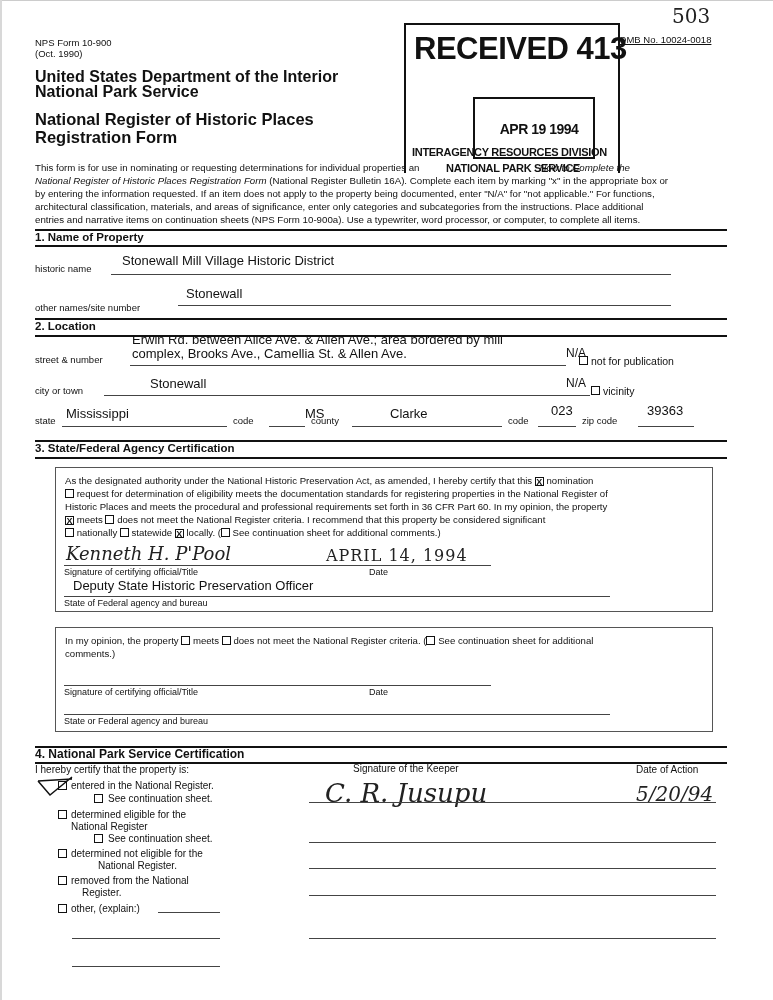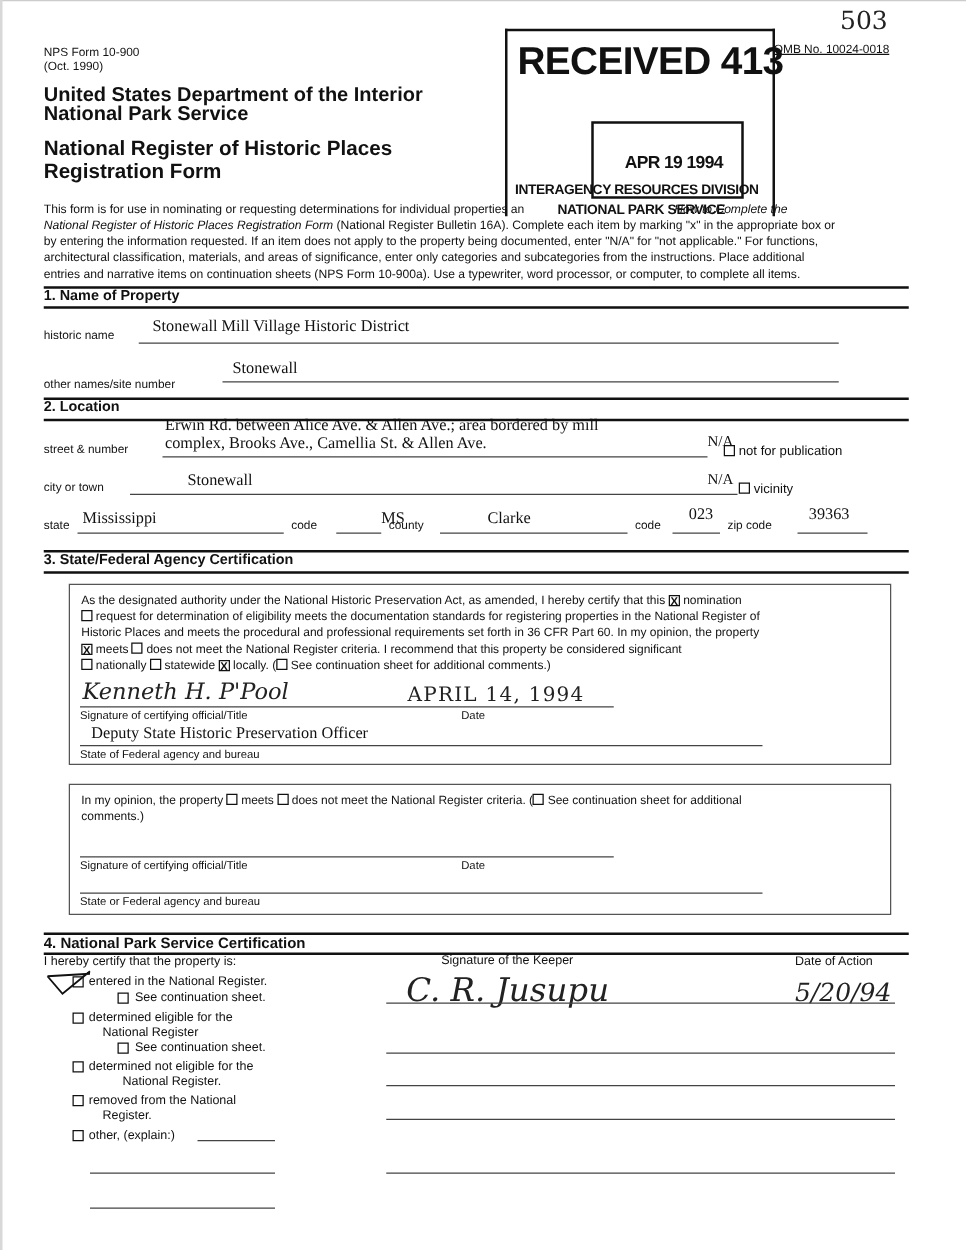--- a/index.html
+++ b/index.html
@@ -5,21 +5,21 @@
   html, body { margin: 0; padding: 0; }
   body {
     width: 773px; height: 1000px; position: relative; overflow: hidden;
     background: #ffffff; color: #111;
     font-family: "Liberation Sans", sans-serif;
   }
   .page-edge { position: absolute; left: 0; top: 0; width: 2px; height: 1000px; background: #d8d8d8; }
   .page-top { position: absolute; left: 0; top: 0; width: 773px; height: 1px; background: #ccc; }
   .abs { position: absolute; }
   .sans { font-family: "Liberation Sans", sans-serif; }
-  .mono { font-family: Liberation Serif, serif; }
+  .mono { font-family: Liberation Sans, sans-serif; }
   .hr { position: absolute; height: 2px; background: #111; }
   .uline { position: absolute; height: 1px; background: #444; }
   .cb { position: absolute; width: 9px; height: 9px; border: 1px solid #111; background: #fff; box-sizing: border-box; font-size: 9px; line-height: 8px; text-align: center; font-weight: bold; }
   .hand { font-family: "DejaVu Serif", serif; font-style: italic; color: #222; }
   .stamp { position: absolute; left: 404px; top: 23px; width: 216px; height: 150px; border: 2px solid #111; border-bottom: none; box-sizing: border-box; background: transparent; }
   .stamp-inner { position: absolute; left: 67px; top: 72px; width: 122px; height: 62px; border: 2px solid #111; box-sizing: border-box; }
   .sec-title { position: absolute; font-weight: bold; font-size: 12.5px; }
   .box { position: absolute; border: 1px solid #555; box-sizing: border-box; }
   .lbl { font-size: 9.5px; }
   .body-txt { font-size: 10px; line-height: 13px; }
@@ -154,21 +154,21 @@
   <svg class="abs" style="left:36px;top:775px;" width="40" height="22">
       <path d="M2 6 L14 20 L36 2 M2 6 L36 4" stroke="#111" stroke-width="1.5" fill="none"></path>
     </svg>
   <div class="abs" style="left:71px;top:780px;white-space:nowrap;">entered in the National Register.</div>
 
   <div class="cb" style="left:94px;top:794px;"></div>
   <div class="abs" style="left:108px;top:793px;white-space:nowrap;">See continuation sheet.</div>
 
   <div class="cb" style="left:58px;top:810px;"></div>
   <div class="abs" style="left:71px;top:809px;white-space:nowrap;">determined eligible for the</div>
-  <div class="abs" style="left:82px;top:821px;white-space:nowrap;">National Register</div>
+  <div class="abs" style="left:71px;top:821px;white-space:nowrap;">National Register</div>
 
   <div class="cb" style="left:94px;top:834px;"></div>
   <div class="abs" style="left:108px;top:833px;white-space:nowrap;">See continuation sheet.</div>
 
   <div class="cb" style="left:58px;top:849px;"></div>
   <div class="abs" style="left:71px;top:848px;white-space:nowrap;">determined not eligible for the</div>
   <div class="abs" style="left:98px;top:860px;white-space:nowrap;">National Register.</div>
 
   <div class="cb" style="left:58px;top:876px;"></div>
   <div class="abs" style="left:71px;top:875px;white-space:nowrap;">removed from the National</div>

